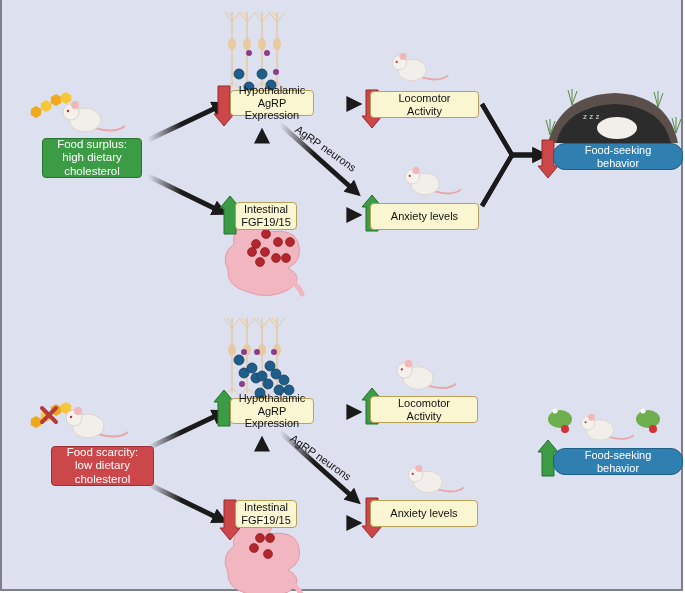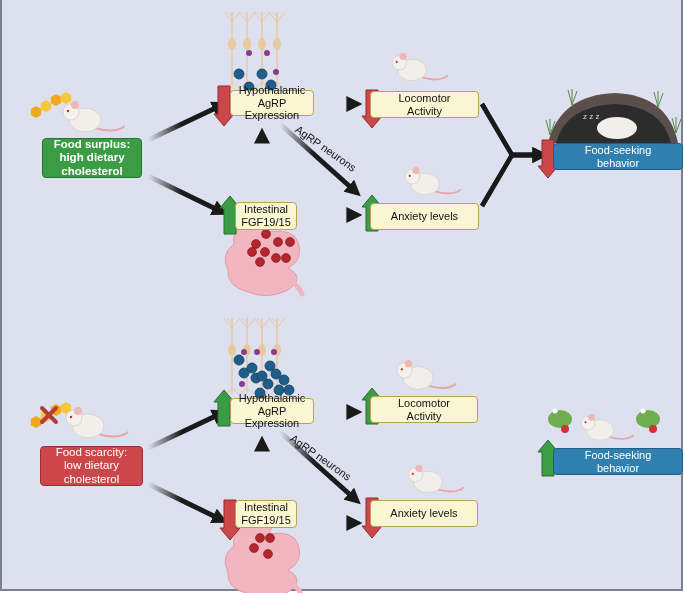--- a/index.html
+++ b/index.html
@@ -2,23 +2,23 @@
 <html><head>
 <meta charset="utf-8">
 <style>
   html, body { margin:0; padding:0; }
   body { width:685px; height:593px; background:#ffffff; overflow:hidden; font-family:"Liberation Sans", sans-serif; }
   #stage { position:relative; width:685px; height:593px; }
   #frame { position:absolute; left:0; top:0; width:683px; height:591px; background:#dde0ee; border-left:2px solid #7d7f8e; border-right:2px solid #7d7f8e; border-bottom:2px solid #7d7f8e; box-sizing:border-box; }
   svg#diagram { position:absolute; left:0; top:0; }
   .lbl { position:absolute; display:flex; align-items:center; justify-content:center; text-align:center; box-sizing:border-box; font-weight:normal; line-height:1.15; }
   .yellow { background:#faf6d2; border:1.5px solid #b8a25a; border-radius:4px; color:#111; font-size:11px; }
-  .green { background:#3c9c45; border:1.5px solid #2a7431; border-radius:4px; color:#fff; font-size:11.5px; font-weight:bold; }
-  .red { background:#cc474a; border:1.5px solid #9d2f33; border-radius:4px; color:#fff; font-size:11.5px; font-weight:normal; }
-  .blue { background:#2f80b1; border:1.5px solid #1e5f86; border-radius:4px; color:#fff; font-size:11px; }
+  .green { background:#3c9c45; border:1.5px solid #2a7431; border-radius:4px; color:#fff; font-size:11.5px; font-weight:normal; }
+  .red { background:#cc474a; border:1.5px solid #9d2f33; border-radius:4px; color:#fff; font-size:11.5px; font-weight:normal;margin-left:11px; }
+  .blue { background:#2f80b1; border:1.5px solid #1e5f86; border-radius:12px; color:#fff; font-size:11px; }
   .rot { position:absolute; font-size:11px; color:#111; transform-origin:left top; white-space:nowrap; }
   .t { white-space:pre-line; }
 </style>
 </head>
 <body>
 
 <div id="stage">
   <div id="frame"></div>
 
   <svg id="diagram" width="685" height="593" viewBox="0 0 685 593">

